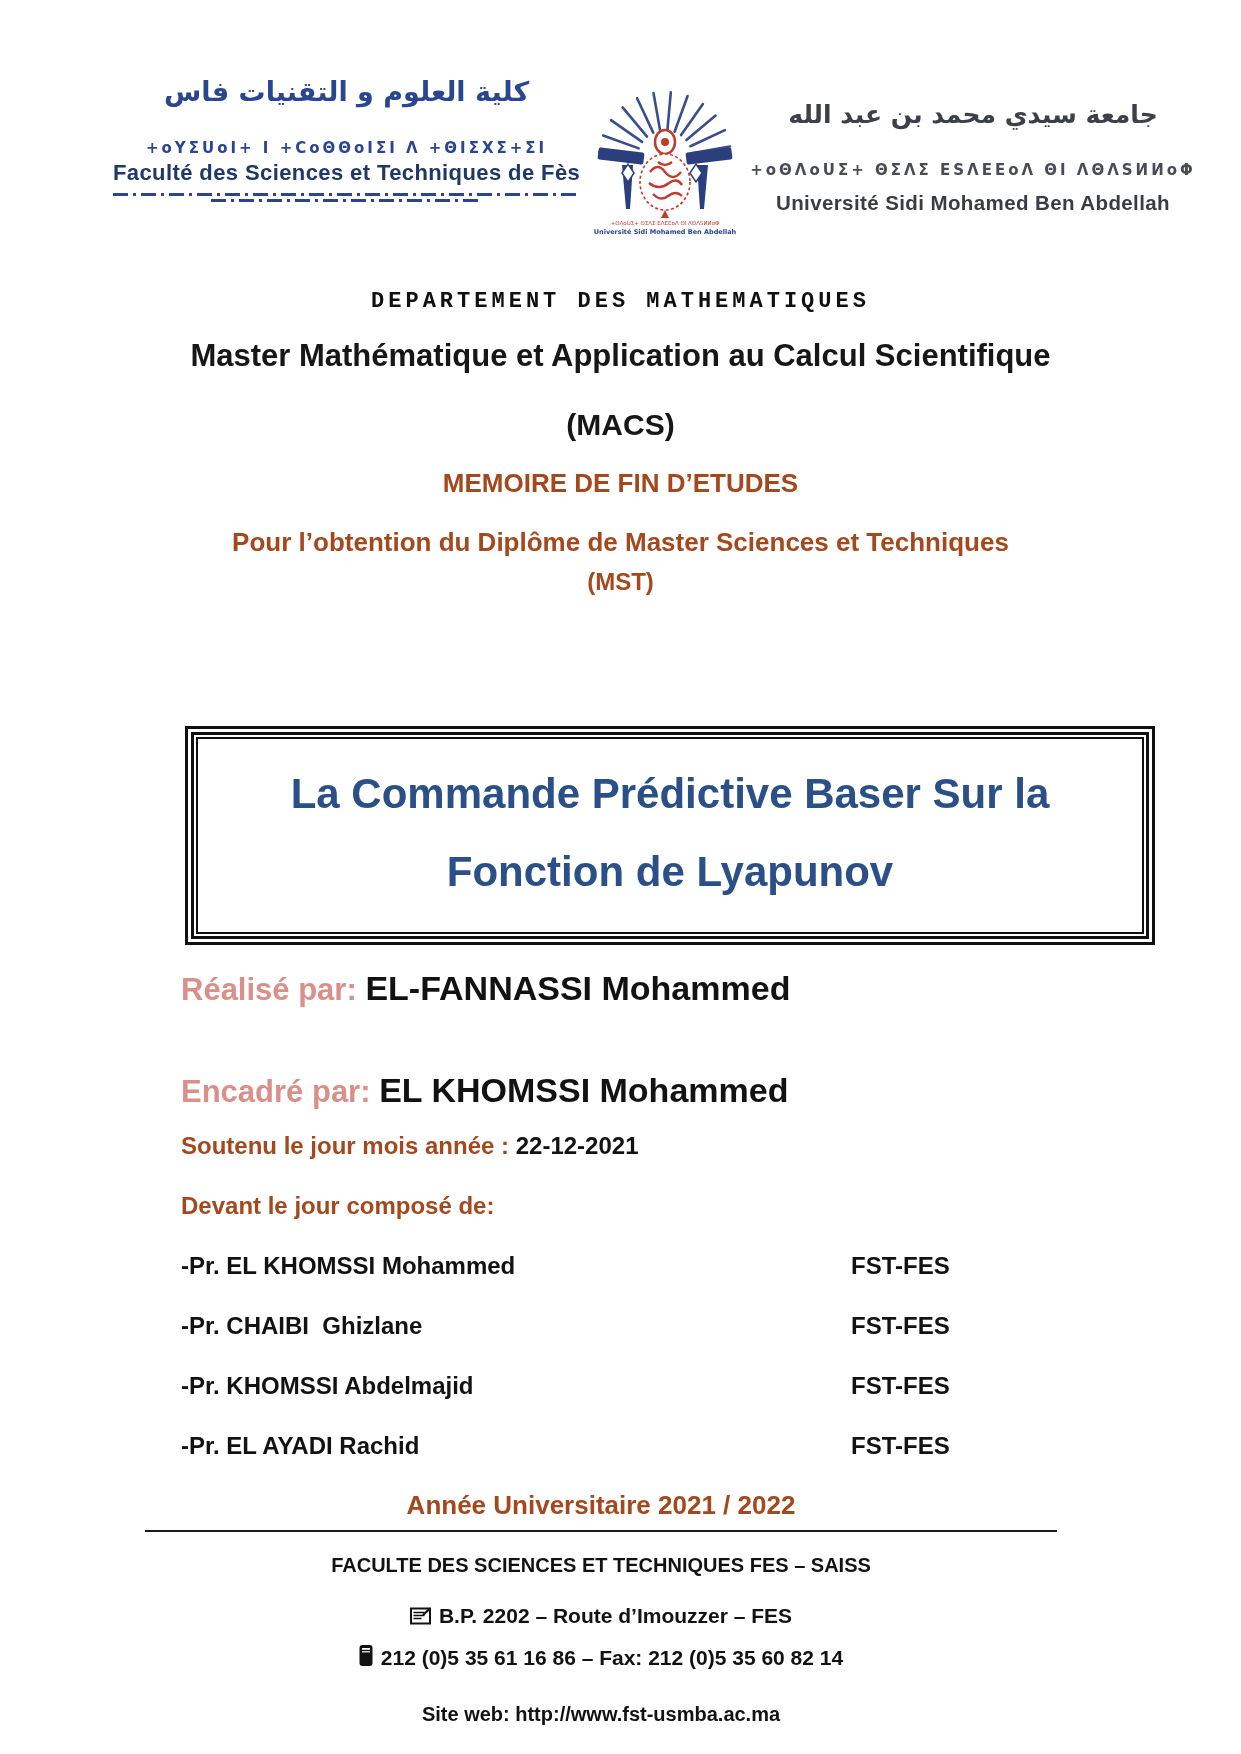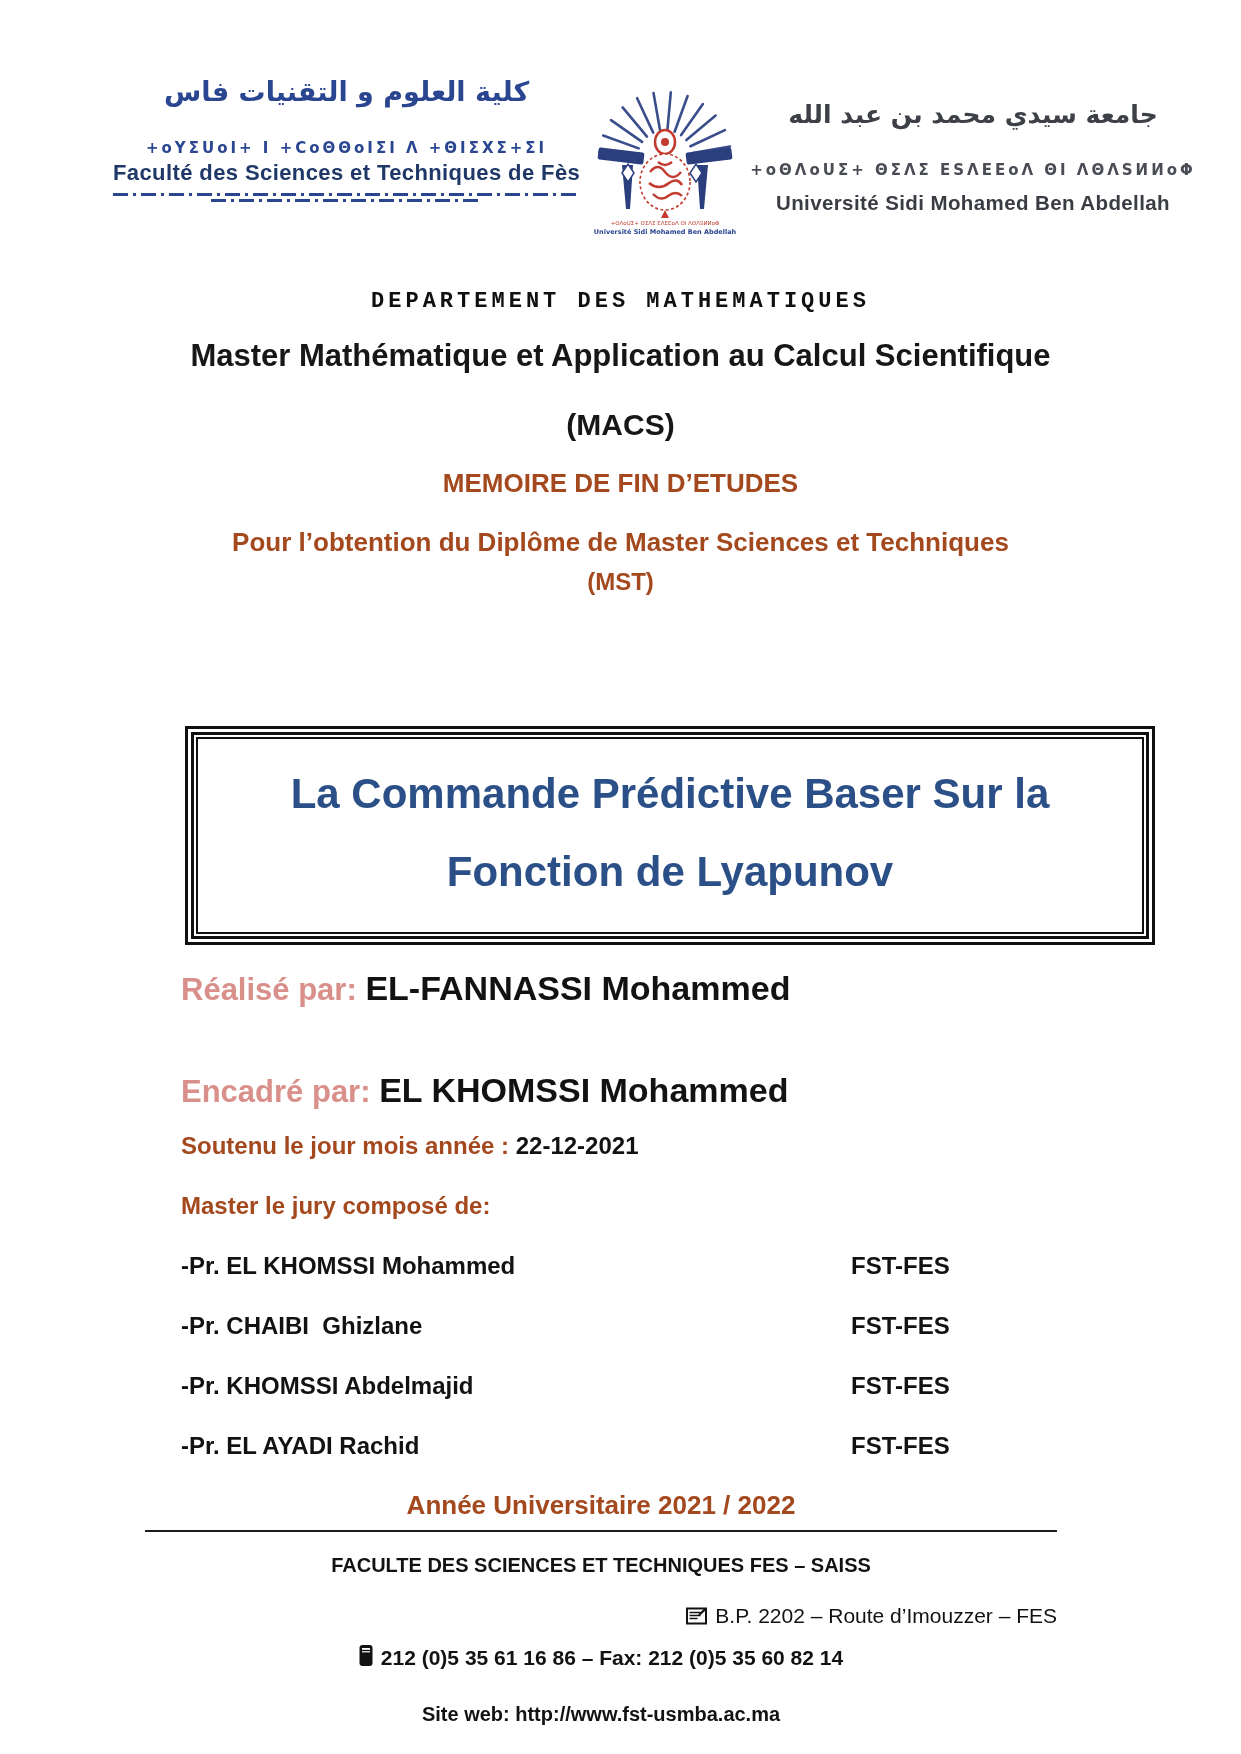--- a/index.html
+++ b/index.html
@@ -120,21 +120,21 @@
   .jury-aff {
     position: absolute; left: 806px; top: 0;
     font-size: 24px; font-weight: bold; color: #121212;
   }
 
   
   .footer { width: 912px; margin: 30px 0 0 100px; text-align: center; }
   .academic-year { font-size: 26px; font-weight: bold; color: #A4481E; }
   .footer-rule { border: none; border-top: 2px solid #1c1c1c; margin-top: 9px; }
   .footer-faculty { margin-top: 22px; font-size: 20px; font-weight: bold; color: #121212; }
-  .footer-address { margin-top: 27px; font-size: 21px; font-weight: normal; color: #121212; text-align: right; }
+  .footer-address { margin-top: 27px; font-size: 21px; font-weight: bold; color: #121212; }
   .footer-phone   { margin-top: 16px; font-size: 21px; font-weight: bold; color: #121212; }
   .footer-site    { margin-top: 33px; font-size: 20px; font-weight: bold; color: #121212; }
   .footer-icon { display: inline-block; vertical-align: -2px; margin-right: 8px; }
 </style>
 </head>
 <body>
 
 <div class="page">
 
   <div class="header">
@@ -193,21 +193,21 @@
       </div>
     </div>
   </div>
 
   <div class="credit-row row-realise"><span class="credit-label">Réalisé par: </span><span class="credit-name">EL-FANNASSI Mohammed</span></div>
 
   <div class="credit-row row-encadre"><span class="credit-label">Encadré par: </span><span class="credit-name">EL KHOMSSI Mohammed</span></div>
 
   <div class="credit-row row-soutenu"><span class="small-label">Soutenu le jour mois année : </span><span class="small-value">22-12-2021</span></div>
 
-  <div class="row-jury-heading">Master le jury composé de:</div>
+  <div class="row-jury-heading">Devant le jour composé de:</div>
 
   <div class="jury-row">
     <span class="jury-name">-Pr. EL KHOMSSI Mohammed</span>
     <span class="jury-aff">FST-FES</span>
   </div>
   <div class="jury-row">
     <span class="jury-name">-Pr. CHAIBI  Ghizlane</span>
     <span class="jury-aff">FST-FES</span>
   </div>
   <div class="jury-row">

